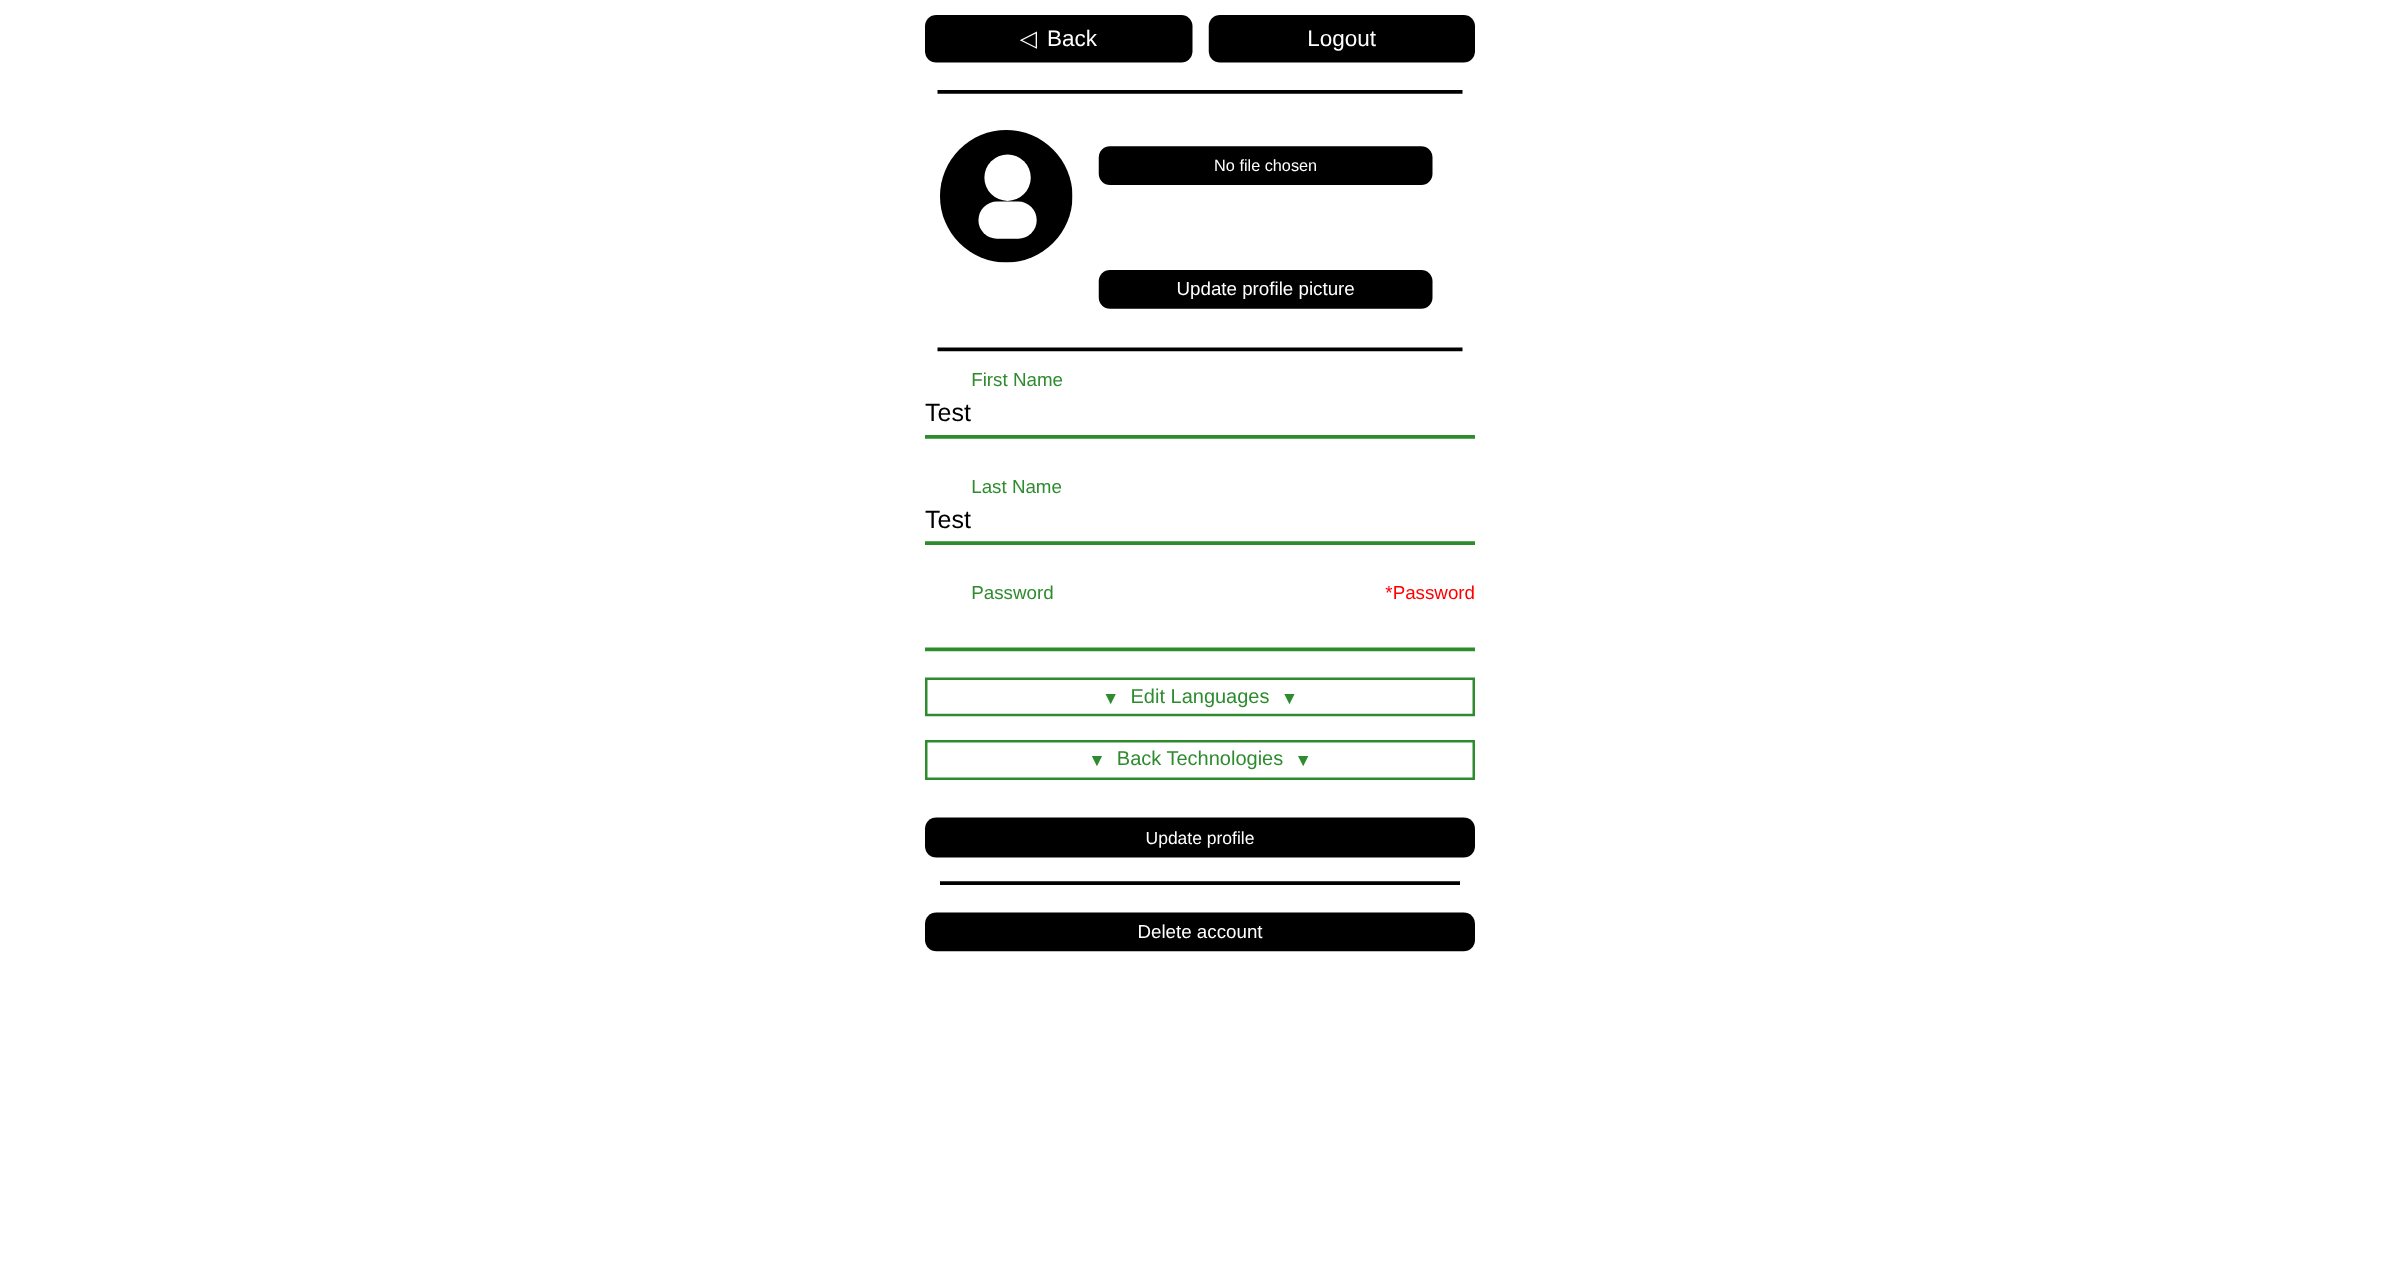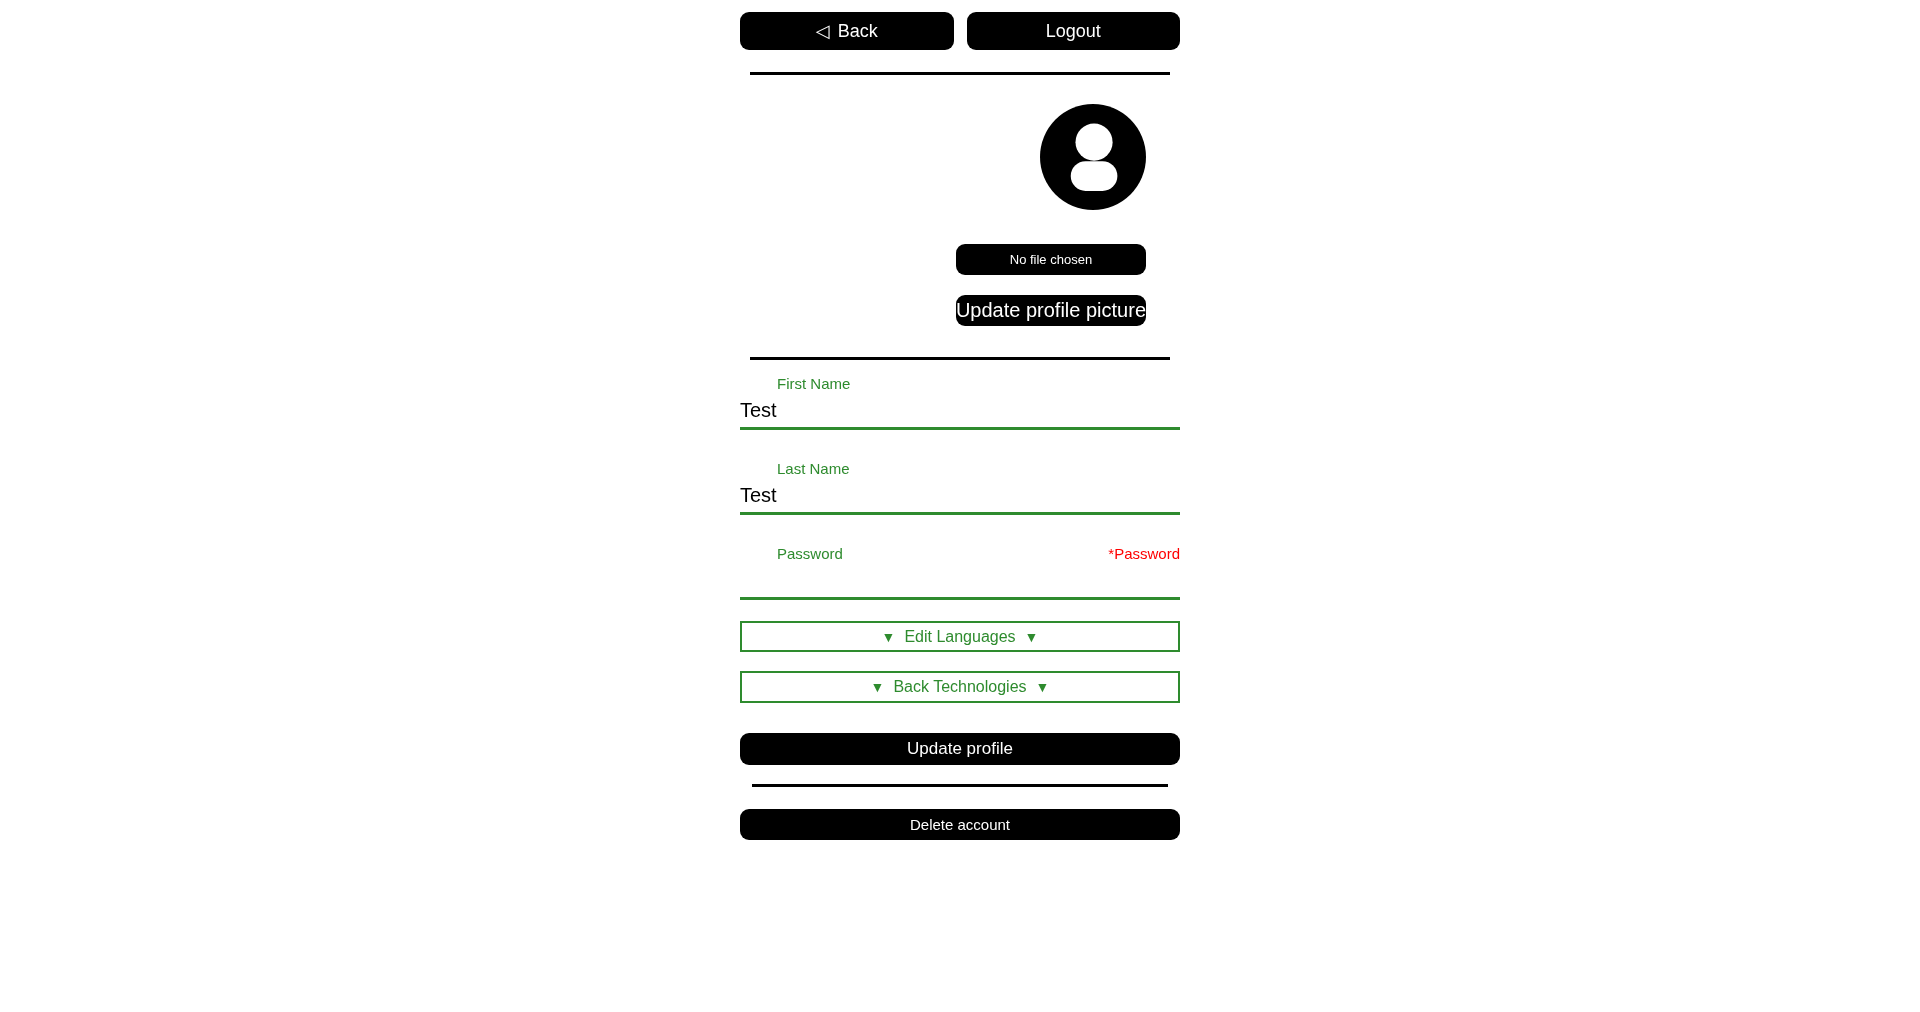--- a/index.html
+++ b/index.html
@@ -42,42 +42,41 @@
     width: 420px;
     margin: 0 auto;
     border: none;
   }
   .divider-1 { margin-top: 22px; }
   .divider-2 { margin-top: 31px; }
   .divider-3 { margin-top: 19px; width: 416px; }
   
   .avatar-section {
     display: flex;
-    align-items: flex-end;
+    align-items: flex-start;
     margin-top: 29px;
     padding-left: 12px;
     padding-right: 34px;
     gap: 21px;
-    flex-direction: column;
   }
   .avatar {
     width: 106px;
     height: 106px;
     flex: 0 0 106px;
   }
   .file-buttons {
     flex: 1;
     display: flex;
     flex-direction: column;
     gap: 20px;
     margin-top: 13px;
   }
   .file-buttons .btn-black { height: 31px; }
   .btn-file { font-size: 13px; }
-  .btn-update-pic { font-size: 20px; }
+  .btn-update-pic { font-size: 15px; margin-top: 48px; }
   
   .field {
     padding-top: 30px;
     border-bottom: 3px solid #2e8b2e;
   }
   .field:first-of-type { padding-top: 15px; }
   .field-label-row {
     display: flex;
     justify-content: space-between;
     align-items: baseline;
@@ -120,21 +119,21 @@
     gap: 9px;
   }
   .edit-languages { margin-top: 21px; height: 31px; }
   .edit-technologies { margin-top: 19px; height: 32px; }
   .tri { font-size: 14px; }
   
   .btn-update-profile {
     width: 100%;
     height: 32px;
     margin-top: 30px;
-    font-size: 17px;
+    font-size: 14px;
   }
   .btn-delete {
     width: 100%;
     height: 31px;
     margin-top: 22px;
     font-size: 15px;
   }
 </style>
 </head>
 <body>

